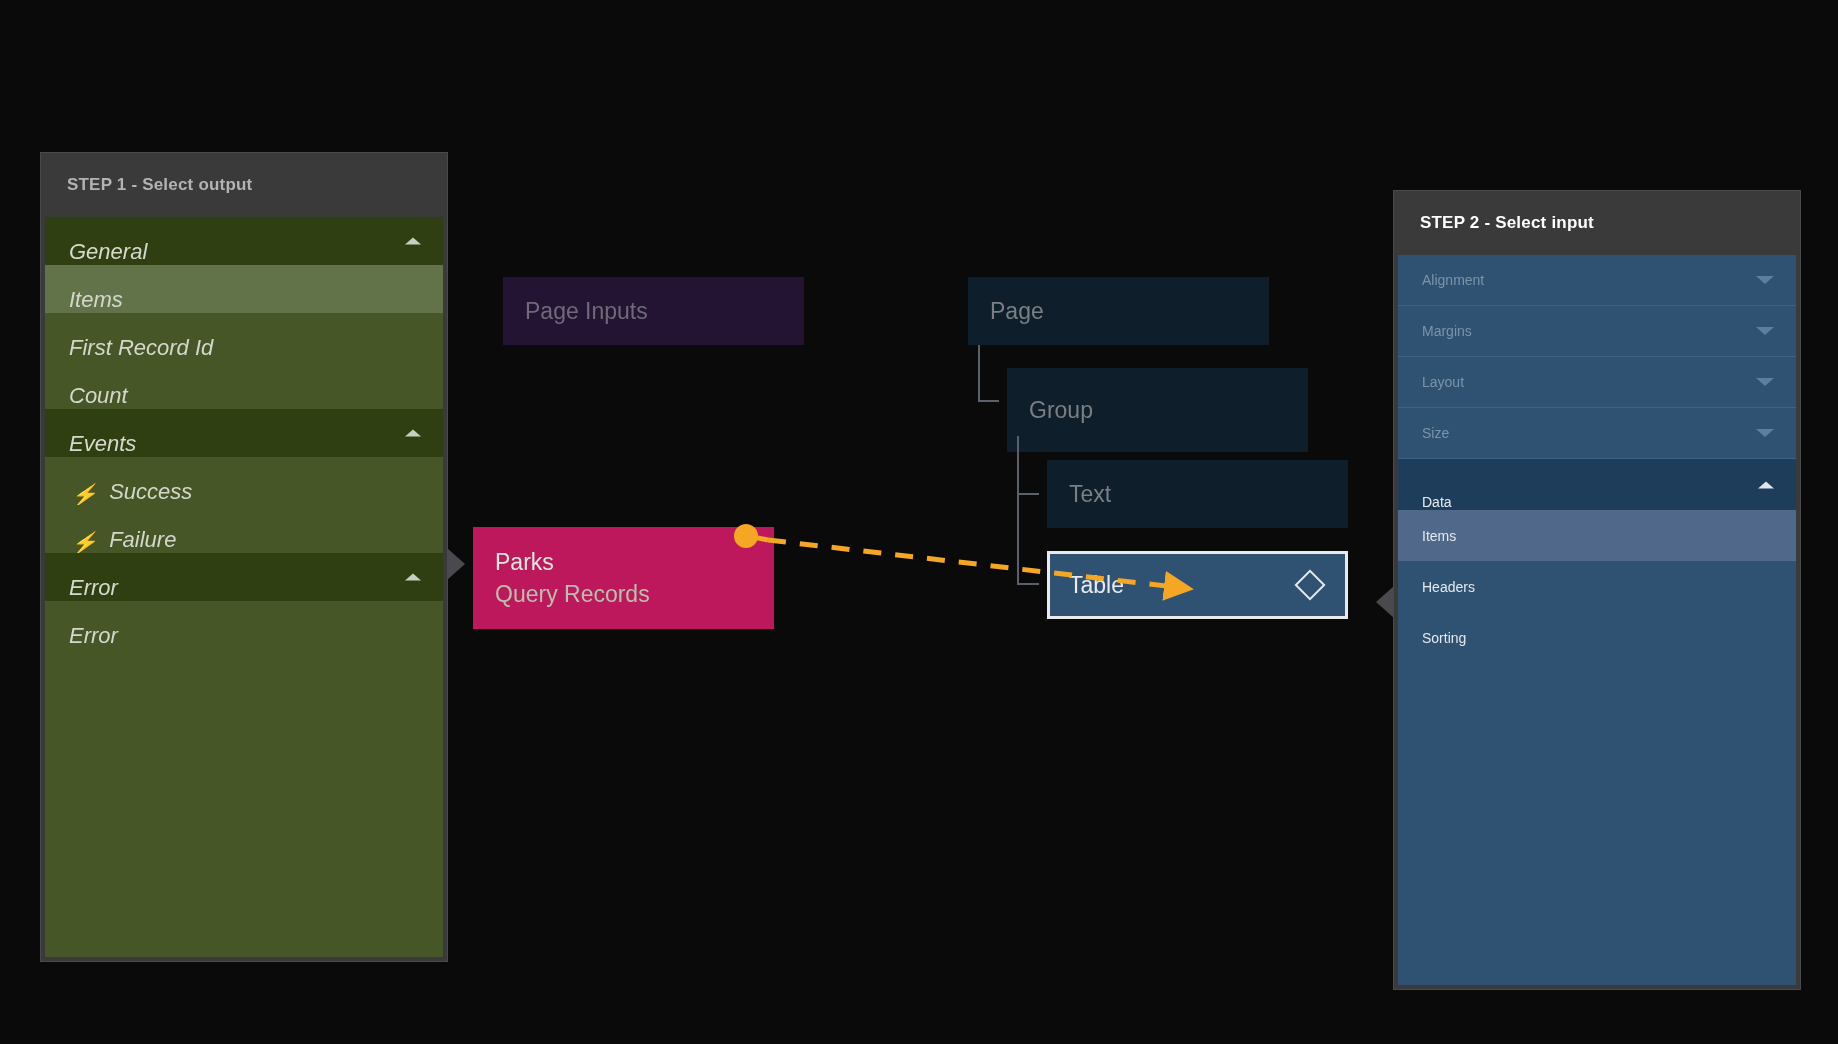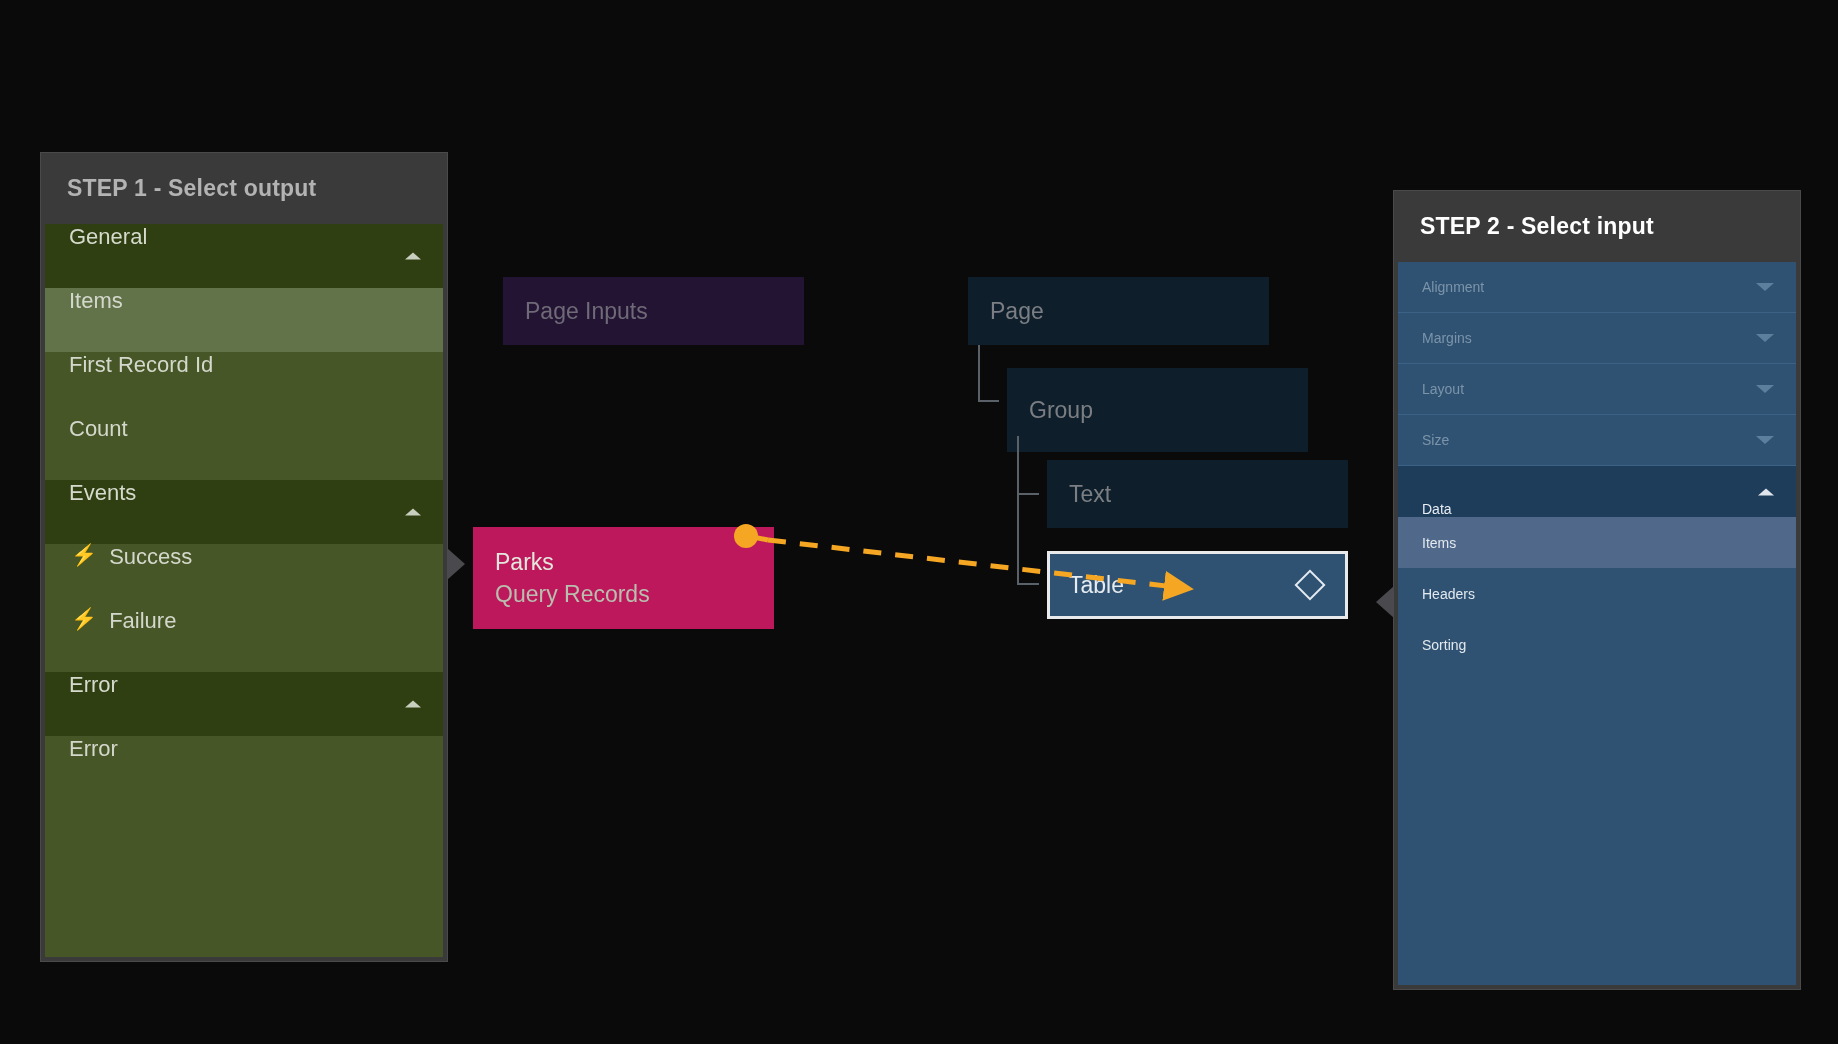--- a/index.html
+++ b/index.html
@@ -24,21 +24,21 @@
   
   .panel {
     position: absolute;
     background: #3a3a3a;
     border: 1px solid #4a4a4a;
     box-sizing: border-box;
     display: flex;
     flex-direction: column;
   }
   .panel-title {
-    font-size: 23px;
+    font-size: 17px;
     font-weight: bold;
     letter-spacing: 0.2px;
     padding: 22px 0 22px 26px;
     box-sizing: border-box;
     flex: 0 0 auto;
   }
   .panel-body {
     flex: 1 1 auto;
     margin: 0 4px 4px 4px;
     overflow: hidden;
@@ -47,26 +47,27 @@
 
   
   #panel-output { left: 40px; top: 152px; width: 408px; height: 810px; }
   #panel-output .panel-title { color: #b3b3b3; }
   #panel-output .panel-body { background: #475626; }
 
   .row {
     position: relative;
     box-sizing: border-box;
     display: flex;
-    align-items: flex-start;
+    align-items: flex-end;
     font-size: 22px;
-    height: 64px;
+    height: 48px;
     padding-left: 24px;
     color: #d4d8cc;
     white-space: nowrap;
+    font-style: italic;
   }
   .row.group {
     background: #2f3f11;
     color: #d6dacd;
   }
   .row.item { background: #475626; }
   .row.item.selected { background: #62734a; }
   .row.sub { padding-left: 26px; }
 
   .chev {

